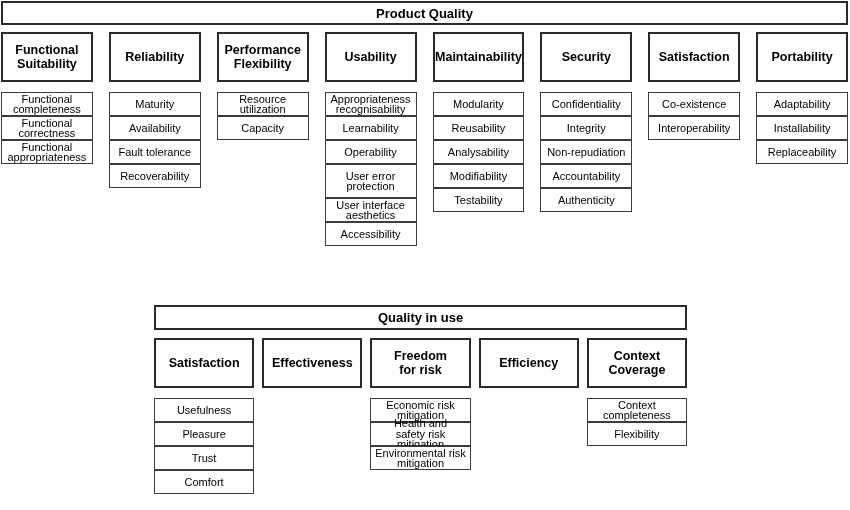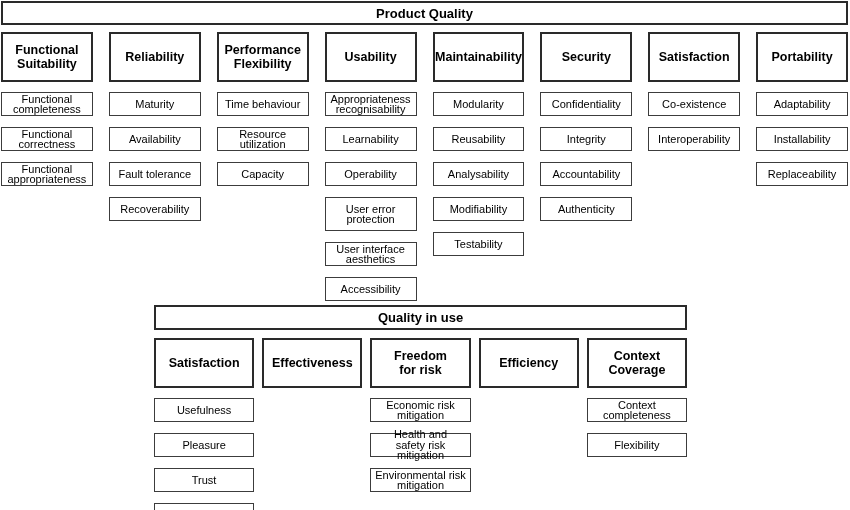--- a/index.html
+++ b/index.html
@@ -18,21 +18,21 @@
   .pq-cols{left:1px;top:32px;width:847px;gap:16px;}
   .qiu-cols{left:154px;top:338px;width:533px;}
   .col{flex:1 1 0;min-width:0;display:flex;flex-direction:column;}
   .col-header{
     height:50px;margin-bottom:10px;box-sizing:border-box;
     border:2px solid #2a2a2a;background:#fff;
     display:flex;align-items:center;justify-content:center;text-align:center;
     font-weight:bold;font-size:12.5px;line-height:14px;padding:0 2px;
   }
   .sub-box{
-    height:24px;margin-bottom:11px;box-sizing:border-box;
+    height:24px;margin-bottom:0;box-sizing:border-box;
     border:1.5px solid #3c3c3c;background:#fff;
     display:flex;align-items:center;justify-content:center;text-align:center;
     font-size:11px;line-height:10.5px;padding:0 2px;
   }
   .pad18{padding:0 18px;}
   .pad12{padding:16px 12px;}
   .pad8{padding:0 12px;}
   .pad4{padding:0 12px;}
 </style>
 </head>
@@ -54,21 +54,20 @@
     <div class="col">
       <div class="col-header">Reliability</div>
       <div class="sub-box">Maturity</div>
       <div class="sub-box">Availability</div>
       <div class="sub-box">Fault tolerance</div>
       <div class="sub-box">Recoverability</div>
     </div>
 
     <div class="col">
       <div class="col-header">Performance Flexibility</div>
-      <div class="sub-box">Time behaviour</div>
       <div class="sub-box pad18">Resource utilization</div>
       <div class="sub-box">Capacity</div>
     </div>
 
     <div class="col">
       <div class="col-header">Usability</div>
       <div class="sub-box">Appropriateness recognisability</div>
       <div class="sub-box">Learnability</div>
       <div class="sub-box">Operability</div>
       <div class="sub-box pad12">User error protection</div>
@@ -82,20 +81,21 @@
       <div class="sub-box">Reusability</div>
       <div class="sub-box">Analysability</div>
       <div class="sub-box">Modifiability</div>
       <div class="sub-box">Testability</div>
     </div>
 
     <div class="col">
       <div class="col-header">Security</div>
       <div class="sub-box">Confidentiality</div>
       <div class="sub-box">Integrity</div>
+      <div class="sub-box">Non-repudiation</div>
       <div class="sub-box">Accountability</div>
       <div class="sub-box">Authenticity</div>
     </div>
 
     <div class="col">
       <div class="col-header">Satisfaction</div>
       <div class="sub-box">Co-existence</div>
       <div class="sub-box">Interoperability</div>
     </div>
 

